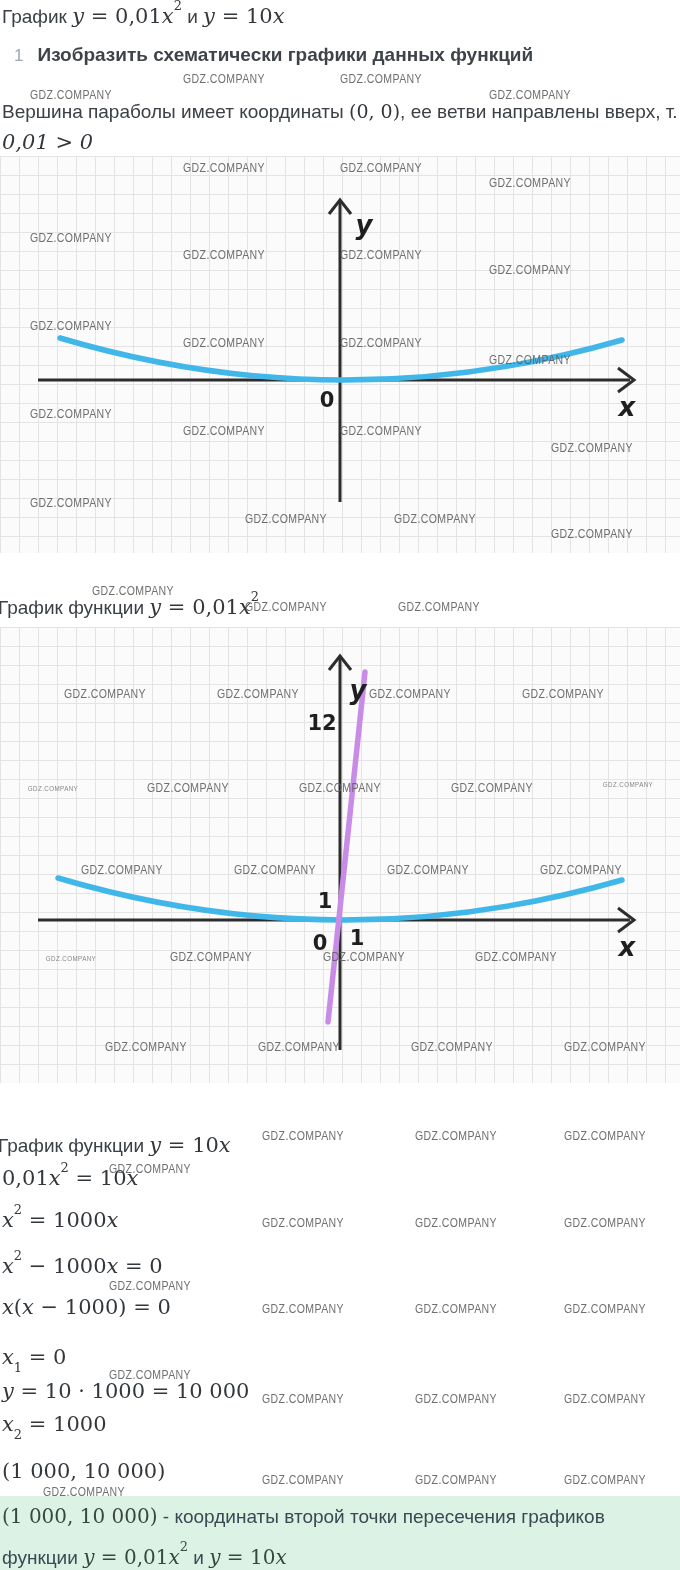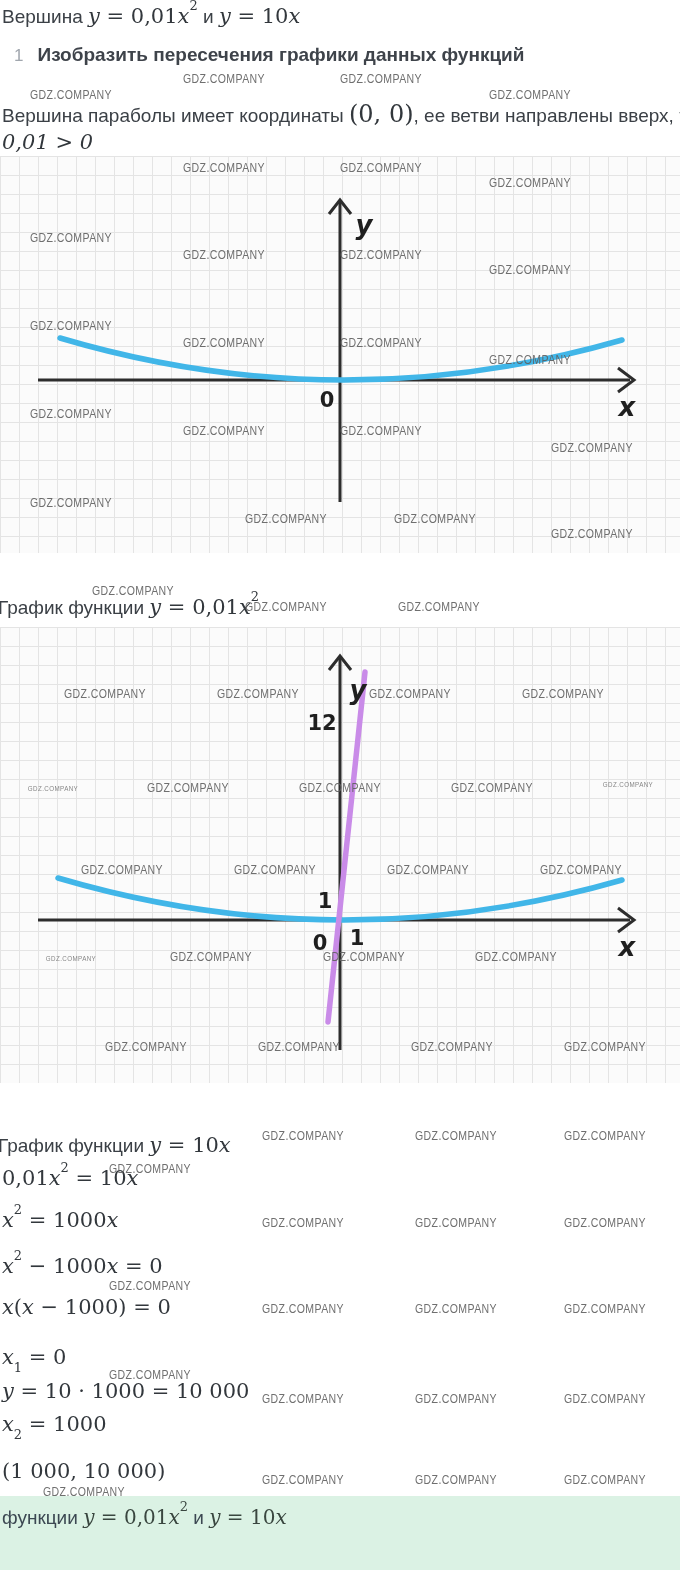--- a/index.html
+++ b/index.html
@@ -35,29 +35,29 @@
   }
   #conclusion .line{white-space:nowrap;line-height:36px;padding-left:2px;}
   #conclusion .sans{color:#3c4852;}
   #conclusion .math{color:#39463f;}
   #wm-layer{position:absolute;left:0;top:0;width:680px;height:1570px;pointer-events:none;border-radius:11px;}
 </style>
 </head>
 <body>
 
 <div class="abs" style="left:2px;top:4px;">
-  <span class="sans">Вершина </span><span class="math"><i>y</i> = 0,01<i>x</i></span><sup class="math">2</sup><span class="sans"> и </span><span class="math"><i>y</i> = 10<i>x</i></span>
+  <span class="sans">График </span><span class="math"><i>y</i> = 0,01<i>x</i></span><sup class="math">2</sup><span class="sans"> и </span><span class="math"><i>y</i> = 10<i>x</i></span>
 </div>
 
 <div class="abs" style="left:14px;top:44px;">
-  <span class="step-num">1</span><span class="step-text">Изобразить пересечения графики данных функций</span>
+  <span class="step-num">1</span><span class="step-text">Изобразить схематически графики данных функций</span>
 </div>
 
 <div class="abs" style="left:2px;top:100px;">
-  <span class="sans">Вершина параболы имеет координаты </span><span class="math" style="font-size:24px;">(0, 0)</span><span class="sans">, ее ветви направлены вверх, т. к.</span>
+  <span class="sans">Вершина параболы имеет координаты </span><span class="math" style="font-size:19px;">(0, 0)</span><span class="sans">, ее ветви направлены вверх, т. к.</span>
 </div>
 <div class="abs" style="left:2px;top:130px;font-style:italic;">
   <span class="math">0,01 &gt; 0</span>
 </div>
 
 <div class="abs grid-paper" style="left:0;top:156px;width:680px;height:397px;">
   <svg class="graph-svg" width="680" height="397" viewBox="0 0 680 397">
     <line x1="38" y1="224" x2="630" y2="224" stroke="#2d2d2d" stroke-width="3"></line>
     <polyline points="618,212 634,224 618,236" fill="none" stroke="#2d2d2d" stroke-width="3"></polyline>
     <line x1="340" y1="46" x2="340" y2="346" stroke="#2d2d2d" stroke-width="3"></line>
@@ -113,20 +113,23 @@
   <span class="math"><i>x</i></span><sub class="math">2</sub><span class="math"> = 1000</span>
 </div>
 <div class="abs" style="left:2px;top:1379px;">
   <span class="math"><i>y</i> = 10 · 1000 = 10 000</span>
 </div>
 <div class="abs" style="left:2px;top:1459px;">
   <span class="math">(1 000, 10 000)</span>
 </div>
 
 <div id="conclusion">
+  <div class="line" style="margin-top:2px;">
+    <span class="math" style="font-size:20px;">(1 000, 10 000)</span><span class="sans"> - координаты второй точки пересечения графиков</span>
+  </div>
   <div class="line">
     <span class="sans">функции </span><span class="math" style="font-size:20px;"><i>y</i> = 0,01<i>x</i></span><sup class="math">2</sup><span class="sans"> и </span><span class="math" style="font-size:20px;"><i>y</i> = 10<i>x</i></span>
   </div>
 </div>
 
 <div id="wm-layer">
     <span class="wm" style="left: 224px; top: 78px;">GDZ.COMPANY</span>
     <span class="wm" style="left: 381px; top: 78px;">GDZ.COMPANY</span>
     <span class="wm" style="left: 71px; top: 94px;">GDZ.COMPANY</span>
     <span class="wm" style="left: 530px; top: 94px;">GDZ.COMPANY</span>

